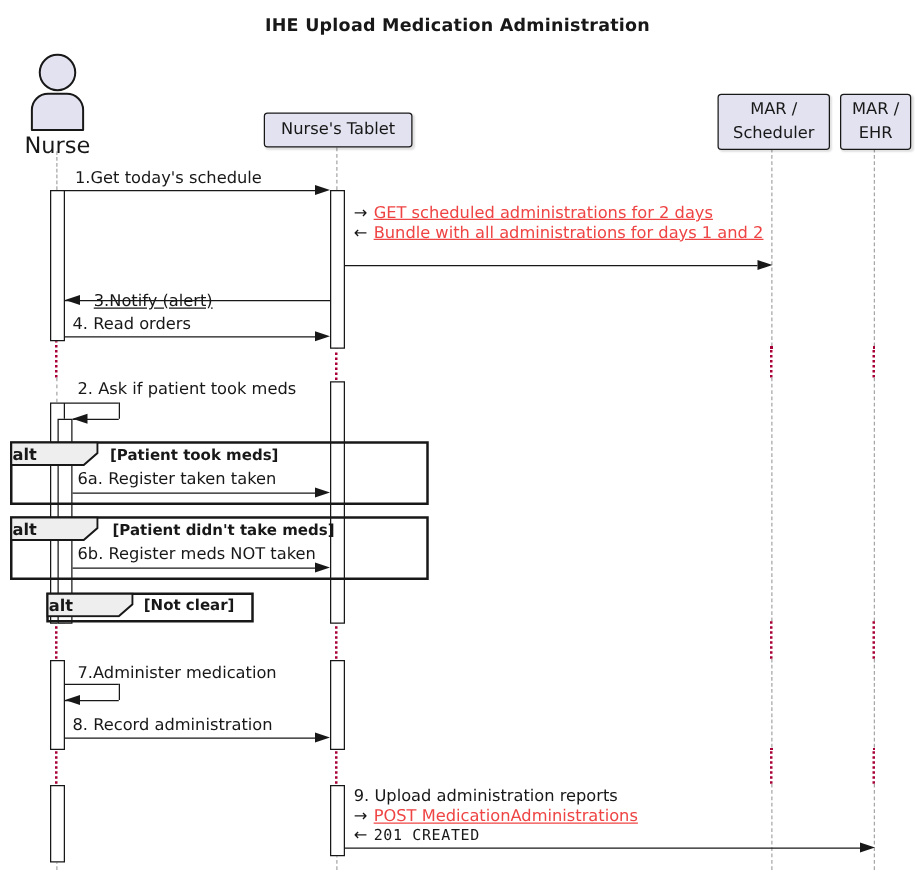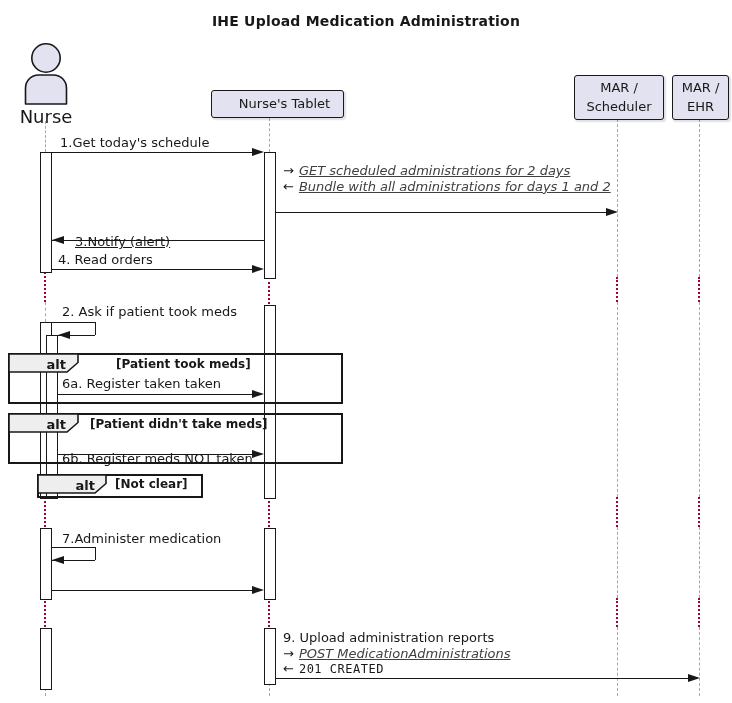--- a/index.html
+++ b/index.html
@@ -15,35 +15,35 @@
   .pbox .pline{display:block;line-height:19px;}
   .actor-label{position:absolute;font-size:18px;text-align:center;}
   
   .ll-dash{position:absolute;width:0;border-left:1px dashed #A7A7A7;}
   .ll-dot{position:absolute;width:0;border-left:2px dotted #A80036;}
   
   .abar{position:absolute;width:10px;background:#ffffff;border:1px solid #181818;}
   
   .frame{position:absolute;border:2px solid #181818;background:transparent;}
   .ftab{position:absolute;left:-2px;top:-2px;}
-  .ftab-text{position:absolute;left:0;top:2px;width:56px;text-align:right;
+  .ftab-text{position:absolute;left:0;top:2px;width:56px;text-align:left;
     font-size:13px;font-weight:bold;}
   .fcond{position:absolute;top:2px;font-size:12px;font-weight:bold;white-space:nowrap;}
   
   .mlabel{position:absolute;font-size:13px;white-space:nowrap;}
   .mline{position:absolute;height:0;border-top:1.2px solid #181818;}
   .vline{position:absolute;width:0;border-left:1.2px solid #181818;}
   .ah-r{position:absolute;width:0;height:0;border-top:4px solid transparent;
     border-bottom:4px solid transparent;border-left:12px solid #181818;}
   .ah-l{position:absolute;width:0;height:0;border-top:4px solid transparent;
     border-bottom:4px solid transparent;border-right:12px solid #181818;}
   .mblock{position:absolute;font-size:13px;white-space:nowrap;}
   .mrow{height:15.5px;line-height:15.5px;}
   .prefix{margin-right:5px;}
-  .link{color:#404040;text-decoration:underline;cursor:pointer;font-style:italic;}
+  .link{color:#ef4444;text-decoration:underline;cursor:pointer;}
   .mono{font-family:"DejaVu Sans Mono","Liberation Mono",monospace;font-size:12px;letter-spacing:.5px;}
 </style>
 </head>
 <body>
 
 <div id="canvas">
 
   <div class="title">IHE Upload Medication Administration</div>
 
   <div class="ll-dash" style="left:45px;top:121px;height:31px;"></div>
@@ -84,21 +84,21 @@
   <div class="abar" style="left:264px;top:152px;height:125px;"></div>
   <div class="abar" style="left:264px;top:305px;height:192px;"></div>
   <div class="abar" style="left:264px;top:528px;height:70px;"></div>
   <div class="abar" style="left:264px;top:628px;height:55px;"></div>
 
   <div class="frame" style="left:8px;top:353px;width:331px;height:47px;">
     <svg class="ftab" width="71" height="20" viewBox="0 0 71 20">
       <path d="M1,1 H70 V9.5 L59,19 H1 Z" fill="#EEEEEE" stroke="#181818" stroke-width="1.6"></path>
     </svg>
     <div class="ftab-text">alt</div>
-    <div class="fcond" style="left:78px;margin-left:28px;">[Patient took meds]</div>
+    <div class="fcond" style="left:78px;">[Patient took meds]</div>
   </div>
 
   <div class="frame" style="left:8px;top:413px;width:331px;height:47px;">
     <svg class="ftab" width="71" height="20" viewBox="0 0 71 20">
       <path d="M1,1 H70 V9.5 L59,19 H1 Z" fill="#EEEEEE" stroke="#181818" stroke-width="1.6"></path>
     </svg>
     <div class="ftab-text">alt</div>
     <div class="fcond" style="left:80px;">[Patient didn't take meds]</div>
   </div>
 
@@ -132,48 +132,49 @@
   <div class="mlabel" style="left:62px;top:304px;">2. Ask if patient took meds</div>
   <div class="mline" style="left:52px;top:322px;width:43px;"></div>
   <div class="vline" style="left:95px;top:322px;height:13px;"></div>
   <div class="mline" style="left:58px;top:335px;width:37px;"></div>
   <div class="ah-l" style="left:58px;top:331px;"></div>
 
   <div class="mlabel" style="left:62px;top:376px;">6a. Register taken taken</div>
   <div class="mline" style="left:58px;top:394px;width:196px;"></div>
   <div class="ah-r" style="left:252px;top:390px;"></div>
 
-  <div class="mlabel" style="left:62px;top:451px;">6b. Register meds NOT taken</div>
+  <div class="mlabel" style="left:62px;top:436px;">6b. Register meds NOT taken</div>
   <div class="mline" style="left:58px;top:454px;width:196px;"></div>
   <div class="ah-r" style="left:252px;top:450px;"></div>
 
   <div class="mlabel" style="left:62px;top:531px;">7.Administer medication</div>
   <div class="mline" style="left:52px;top:547px;width:43px;"></div>
   <div class="vline" style="left:95px;top:547px;height:13px;"></div>
   <div class="mline" style="left:52px;top:560px;width:43px;"></div>
   <div class="ah-l" style="left:52px;top:556px;"></div>
 
+  <div class="mlabel" style="left:58px;top:573px;">8. Record administration</div>
   <div class="mline" style="left:52px;top:590px;width:202px;"></div>
   <div class="ah-r" style="left:252px;top:586px;"></div>
 
   <div class="mblock" style="left:283px;top:630px;">
     <div class="mrow">9. Upload administration reports</div>
     <div class="mrow"><span class="prefix">→</span><span class="link">POST MedicationAdministrations</span></div>
     <div class="mrow"><span class="prefix">←</span><span class="mono">201 CREATED</span></div>
   </div>
   <div class="mline" style="left:276px;top:678px;width:412px;"></div>
   <div class="ah-r" style="left:688px;top:674px;"></div>
 
   <svg style="position:absolute;left:23px;top:42px;" width="46" height="63" viewBox="0 0 46 63">
     <path d="M2.5,62 L2.5,46 C2.5,38.8 8.3,33 15.5,33 L30.5,33 C37.7,33 43.5,38.8 43.5,46 L43.5,62 Z" fill="#E2E2F0" stroke="#181818" stroke-width="1.6" stroke-linejoin="round"></path>
     <circle cx="23" cy="16" r="14.2" fill="#E2E2F0" stroke="#181818" stroke-width="1.6"></circle>
   </svg>
   <div class="actor-label" style="left:16px;top:106px;width:60px;">Nurse</div>
 
-  <div class="pbox" style="left:211px;top:90px;width:117px;height:26px;line-height:26px;padding-left:14px;">
+  <div class="pbox" style="left:211px;top:90px;width:117px;height:26px;line-height:26px;">
     <span>Nurse's Tablet</span>
   </div>
 
   <div class="pbox" style="left:574px;top:75px;width:88px;height:41px;padding-top:2px;">
     <span class="pline">MAR /</span>
     <span class="pline">Scheduler</span>
   </div>
 
   <div class="pbox" style="left:672px;top:75px;width:55px;height:41px;padding-top:2px;">
     <span class="pline">MAR /</span>

